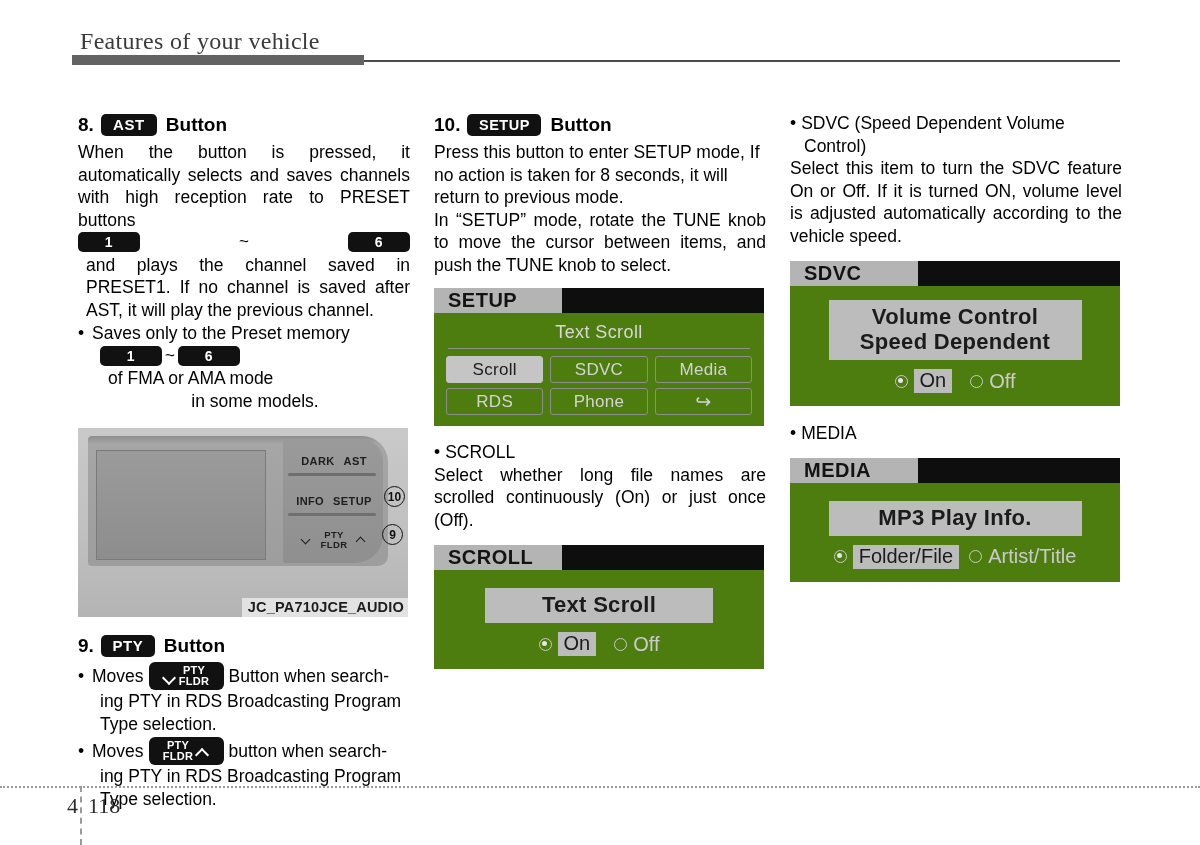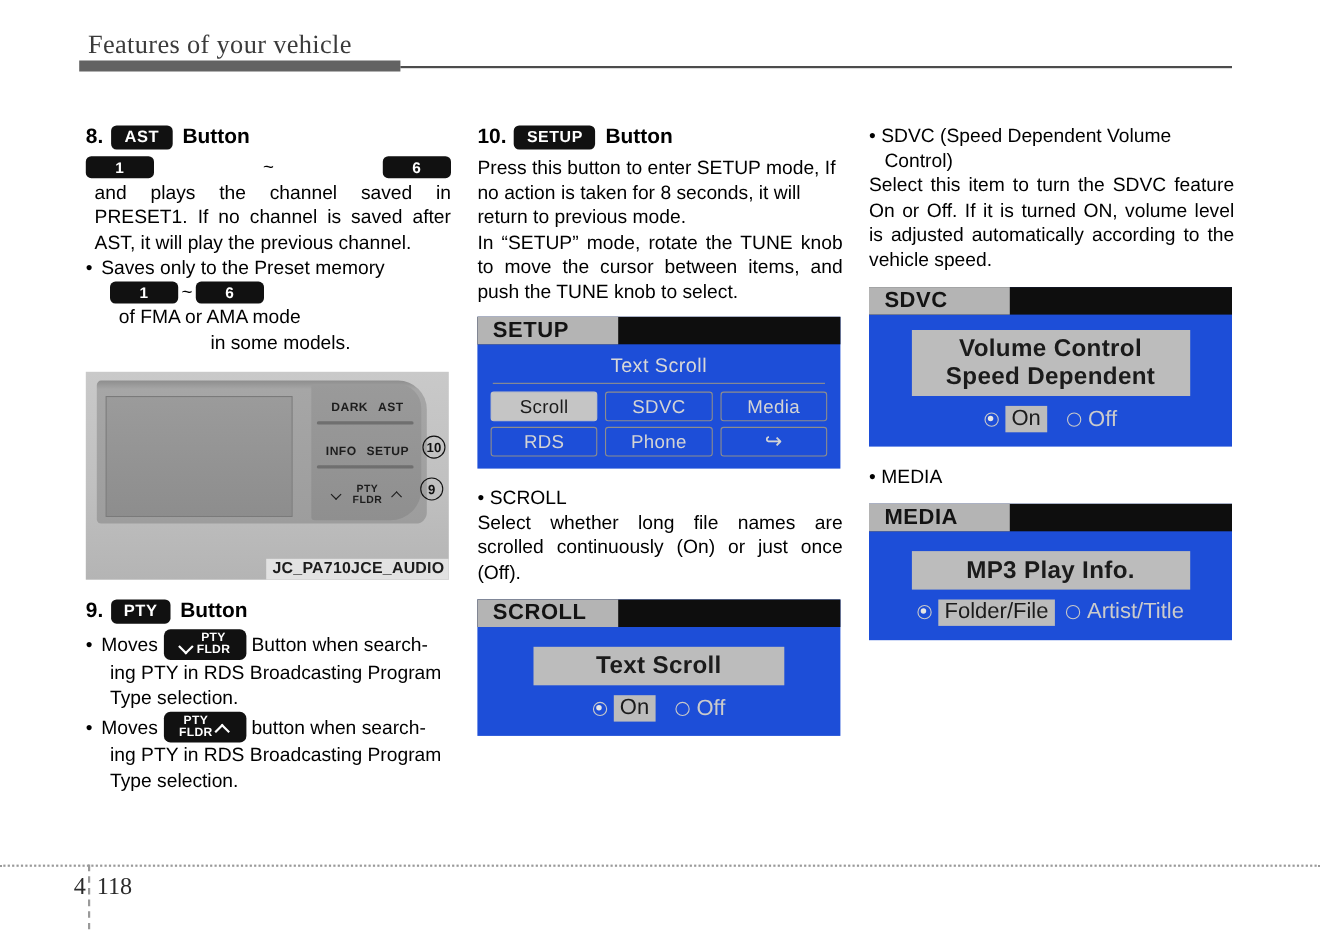--- a/index.html
+++ b/index.html
@@ -267,21 +267,21 @@
     font-size: 14.5px;
     font-weight: bold;
     letter-spacing: 0.2px;
     padding: 1px 4px 2px 6px;
     white-space: nowrap;
   }
 
   
   .screen {
     width: 330px;
-    background: #1d4ed8;
+    background: #4d7c0f;
     margin-top: 12px;
     position: relative;
     font-family: "Liberation Sans", sans-serif;
   }
   .screen-titlebar {
     height: 25px;
     display: flex;
     align-items: stretch;
     background: #0e0e0e;
   }
@@ -431,20 +431,21 @@
 </div>
 
 <div class="column col-1">
 
   <div class="sec-heading">
     <span class="num">8.</span>
     <span class="keycap ast">AST</span>
     <span class="word">Button</span>
   </div>
 
+  <p class="body">When the button is pressed, it automatically selects and saves channels with high reception rate to PRESET buttons</p>
 
   <div class="inline-line spread">
     <span class="keycap preset">1</span>
     <span class="tilde">~</span>
     <span class="keycap preset">6</span>
     <span style="flex:1 1 auto; padding-left:8px; text-align:justify;">and plays the channel saved in PRESET1. If no channel is saved after AST, it will play the previous channel.</span>
   </div>
 
   <div class="bullet-row">
     <span class="bullet-dot">•</span>

